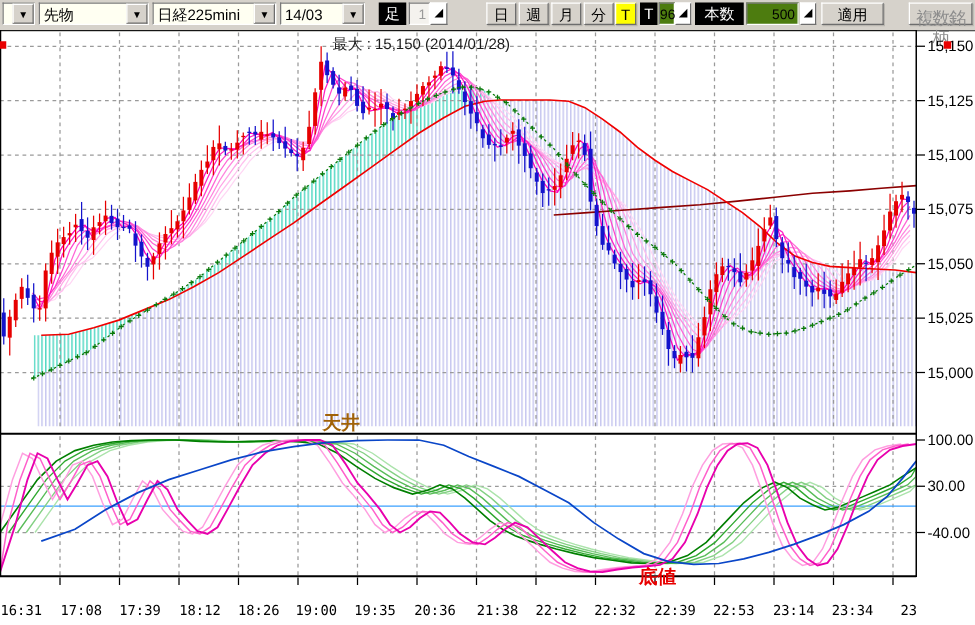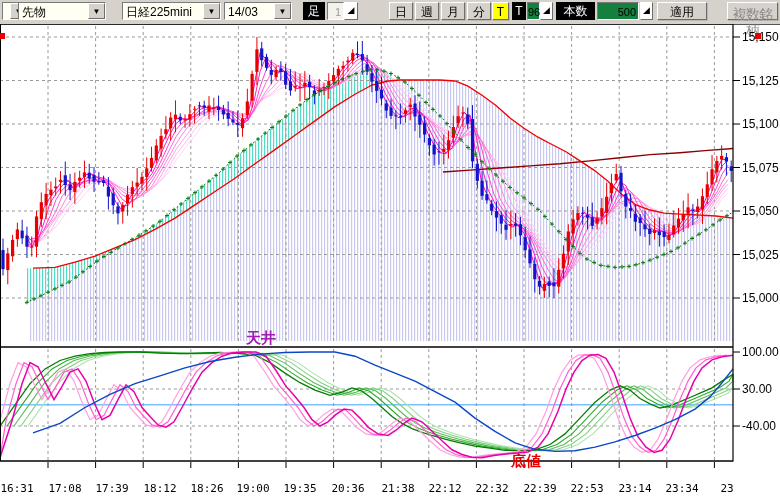--- a/index.html
+++ b/index.html
@@ -7,49 +7,49 @@
   #app{position:relative;width:780px;height:500px;background:#fff;}
   
   #toolbar{position:absolute;left:0;top:0;width:780px;height:24px;background:#d6d2cb;
     border-bottom:1px solid #555;}
   .titem{position:absolute;top:2px;height:18px;box-sizing:border-box;font-size:12px;line-height:16px;}
   .combo{background:#fffff2;border:1px solid;border-color:#7a7a7a #fff #fff #7a7a7a;display:flex;}
   .combo .cval{flex:1;padding:1px 3px 0 3px;white-space:nowrap;overflow:hidden;color:#000;}
   .combo .cbtn{width:15px;background:#d6d2cb;border:1px solid;border-color:#fff #6d6d6d #6d6d6d #fff;
     font-size:8px;color:#000;text-align:center;line-height:15px;}
   .chip{background:#000;color:#fff;text-align:center;font-size:12px;padding-top:1px;}
-  .field{background:#15803d;border:1px solid;border-color:#7a7a7a #fff #fff #7a7a7a;text-align:right;
+  .field{background:#4d7c0f;border:1px solid;border-color:#7a7a7a #fff #fff #7a7a7a;text-align:right;
     padding:1px 2px 0 0;font-size:11px;color:#000;}
   .field.dis{color:#9a9a9a;background:#f4f2ee;}
   .btn3{background:#d6d2cb;border:1px solid;border-color:#fff #6d6d6d #6d6d6d #fff;text-align:center;
     font-size:12px;padding-top:1px;color:#000;box-shadow:1px 1px 0 #00000022;}
   .btn3.yellow{background:#ffff00;}
   .btn3.dis{color:#8d8d8d;}
   .spinbtn{background:#fff;border:1px solid;border-color:#fff #6d6d6d #6d6d6d #fff;
     font-size:9px;line-height:14px;text-align:center;color:#000;}
   
   #chartsvg{position:absolute;left:0;top:24px;}
   .ann{position:absolute;white-space:nowrap;}
   #ann-max{left:266px;top:27px;font-size:12px;color:#1c1c1c;}
   #ann-min{left:524px;top:290px;font-size:12px;color:#1c1c1c;}
-  #ann-ceiling{left:246px;top:329px;font-size:15px;font-weight:bold;color:#a21caf;}
+  #ann-ceiling{left:258px;top:329px;font-size:15px;font-weight:bold;color:#a16207;}
   #ann-bottom{left:511px;top:452px;font-size:15px;font-weight:bold;color:#e80000;}
   .redmark{position:absolute;background:#e80000;}
 </style>
 </head>
 <body>
 
 <div id="app">
 
   <div id="toolbar">
     <div class="titem combo" style="left:2px;width:26px;">
       <span class="cval"></span>
         <span class="cbtn">▼</span>
     </div>
-    <div class="titem combo" style="left:18px;width:88px;">
+    <div class="titem combo" style="left:31px;width:88px;">
       <span class="cval">先物</span>
       <span class="cbtn">▼</span>
     </div>
     <div class="titem combo" style="left:122px;width:99px;">
       <span class="cval">日経225mini</span>
       <span class="cbtn">▼</span>
     </div>
     <div class="titem combo" style="left:224px;width:68px;">
       <span class="cval">14/03</span>
       <span class="cbtn">▼</span>
@@ -510,15 +510,16 @@
         <text x="587" y="492" text-anchor="middle">22:53</text>
         <text x="635" y="492" text-anchor="middle">23:14</text>
         <text x="682" y="492" text-anchor="middle">23:34</text>
         <text x="727" y="492" text-anchor="middle">23</text>
       </g>
     </svg>
 
   <div class="redmark" style="left:0;top:33px;width:5px;height:6px;"></div>
   <div class="redmark" style="left:755px;top:33px;width:6px;height:6px;"></div>
 
+  <div class="ann" id="ann-max">最大 : 15,150 (2014/01/28)</div>
   <div class="ann" id="ann-ceiling">天井</div>
   <div class="ann" id="ann-bottom">底値</div>
 </div>
 
 </body></html>

